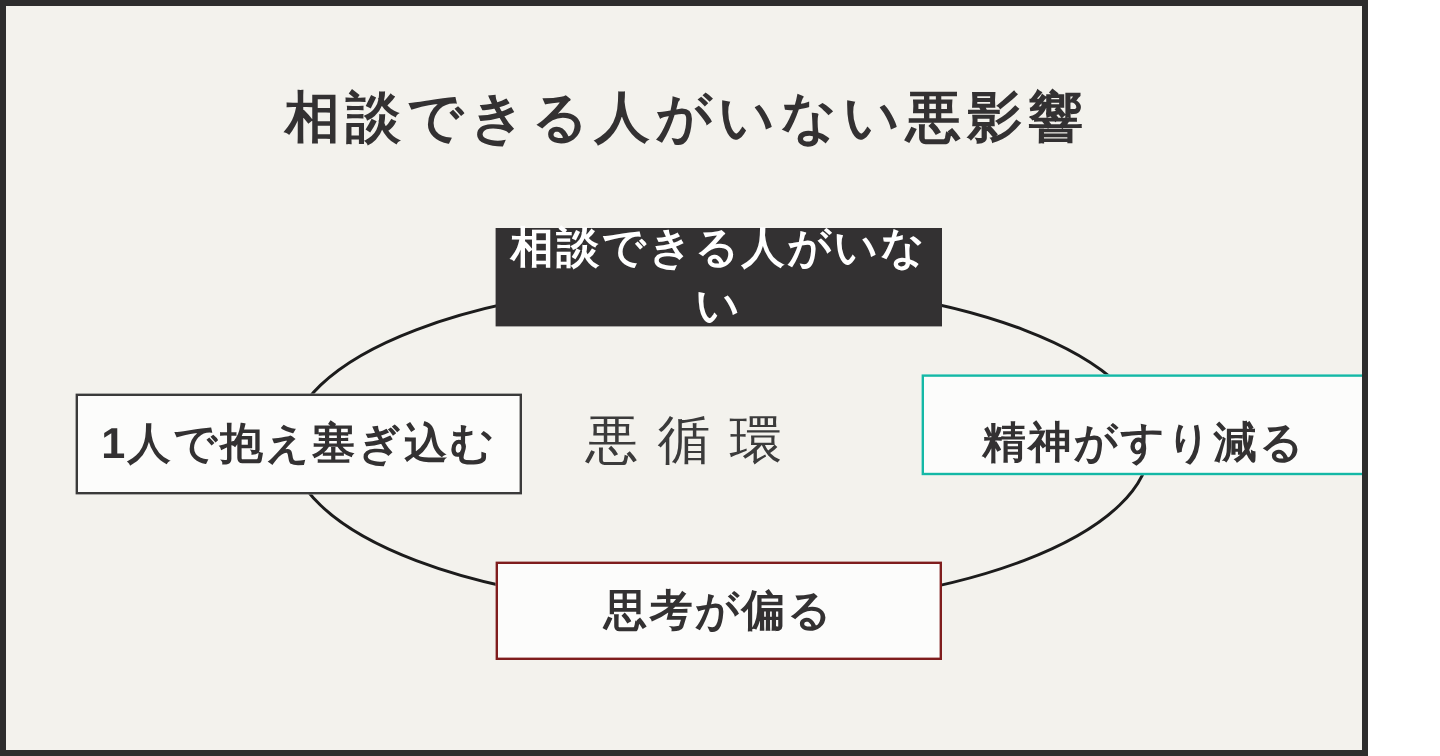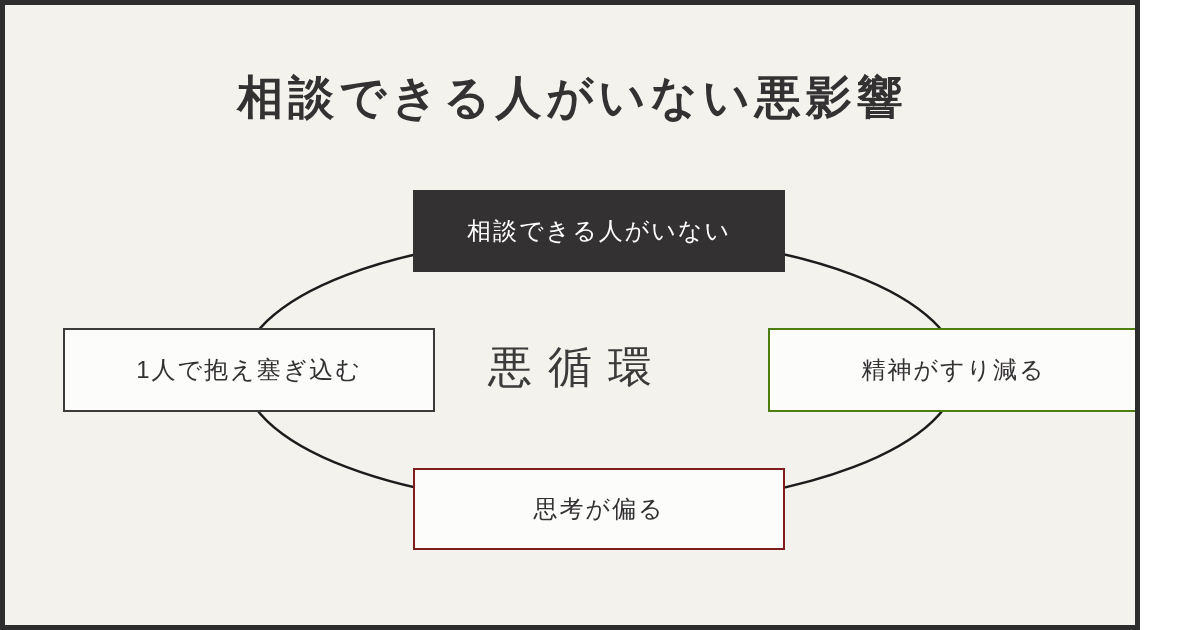--- a/index.html
+++ b/index.html
@@ -46,22 +46,22 @@
     width: 1200px;
     height: 630px;
     z-index: 1;
   }
   .node {
     position: absolute;
     display: flex;
     align-items: center;
     justify-content: center;
     box-sizing: border-box;
-    font-size: 24px;
-    font-weight: normal;
+    font-size: 36px;
+    font-weight: bold;
     letter-spacing: 2px;
     color: #333132;
     text-align: center;
     z-index: 3;
   }
   .node--dark {
     left: 413px;
     top: 190px;
     width: 372px;
     height: 82px;
@@ -71,25 +71,26 @@
   .node--left {
     left: 63px;
     top: 328px;
     width: 372px;
     height: 84px;
     background: #FCFCFB;
     border: 2px solid #3A3A3A;
   }
   .node--right {
     left: 768px;
-    top: 328px;
+    top: 312px;
     width: 371px;
     height: 84px;
     background: #FCFCFB;
-    border: 2px solid #4d7c0f;
+    border: 2px solid #14b8a6;
+    align-items: flex-end;
   }
   .node--bottom {
     left: 413px;
     top: 468px;
     width: 372px;
     height: 82px;
     background: #FCFCFB;
     border: 2px solid #7f1d1d;
   }
   .center-label {

